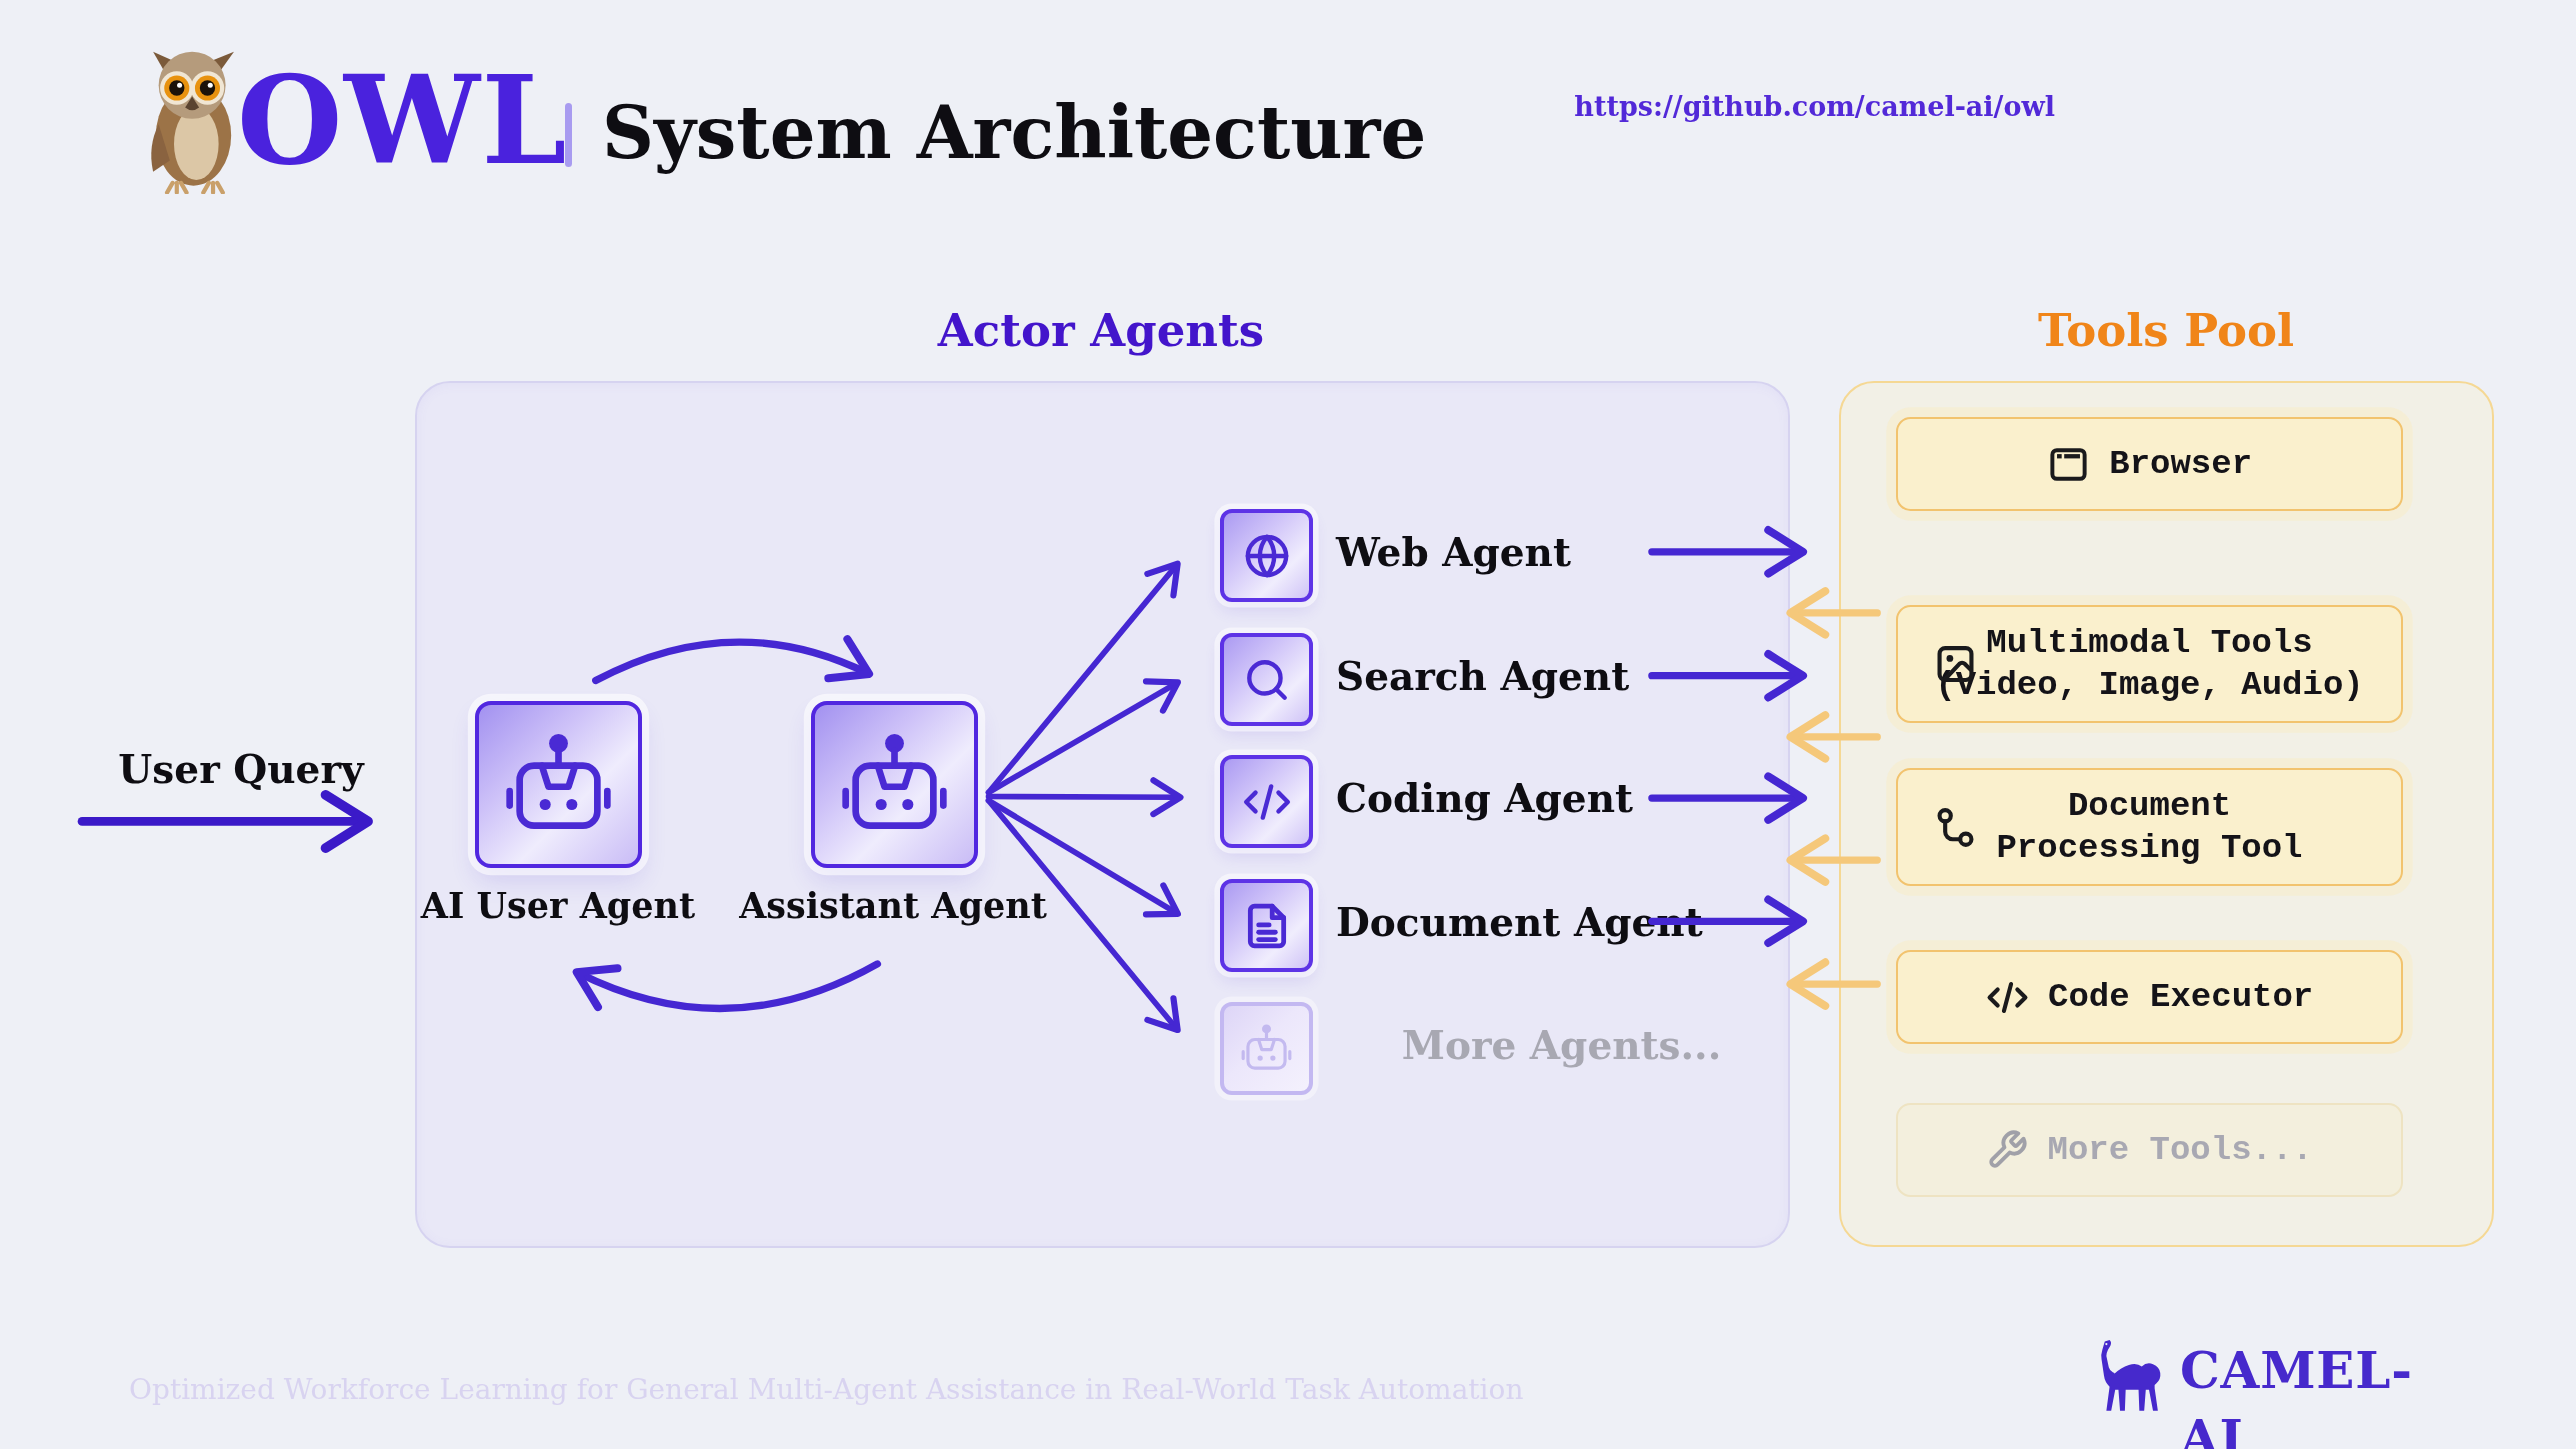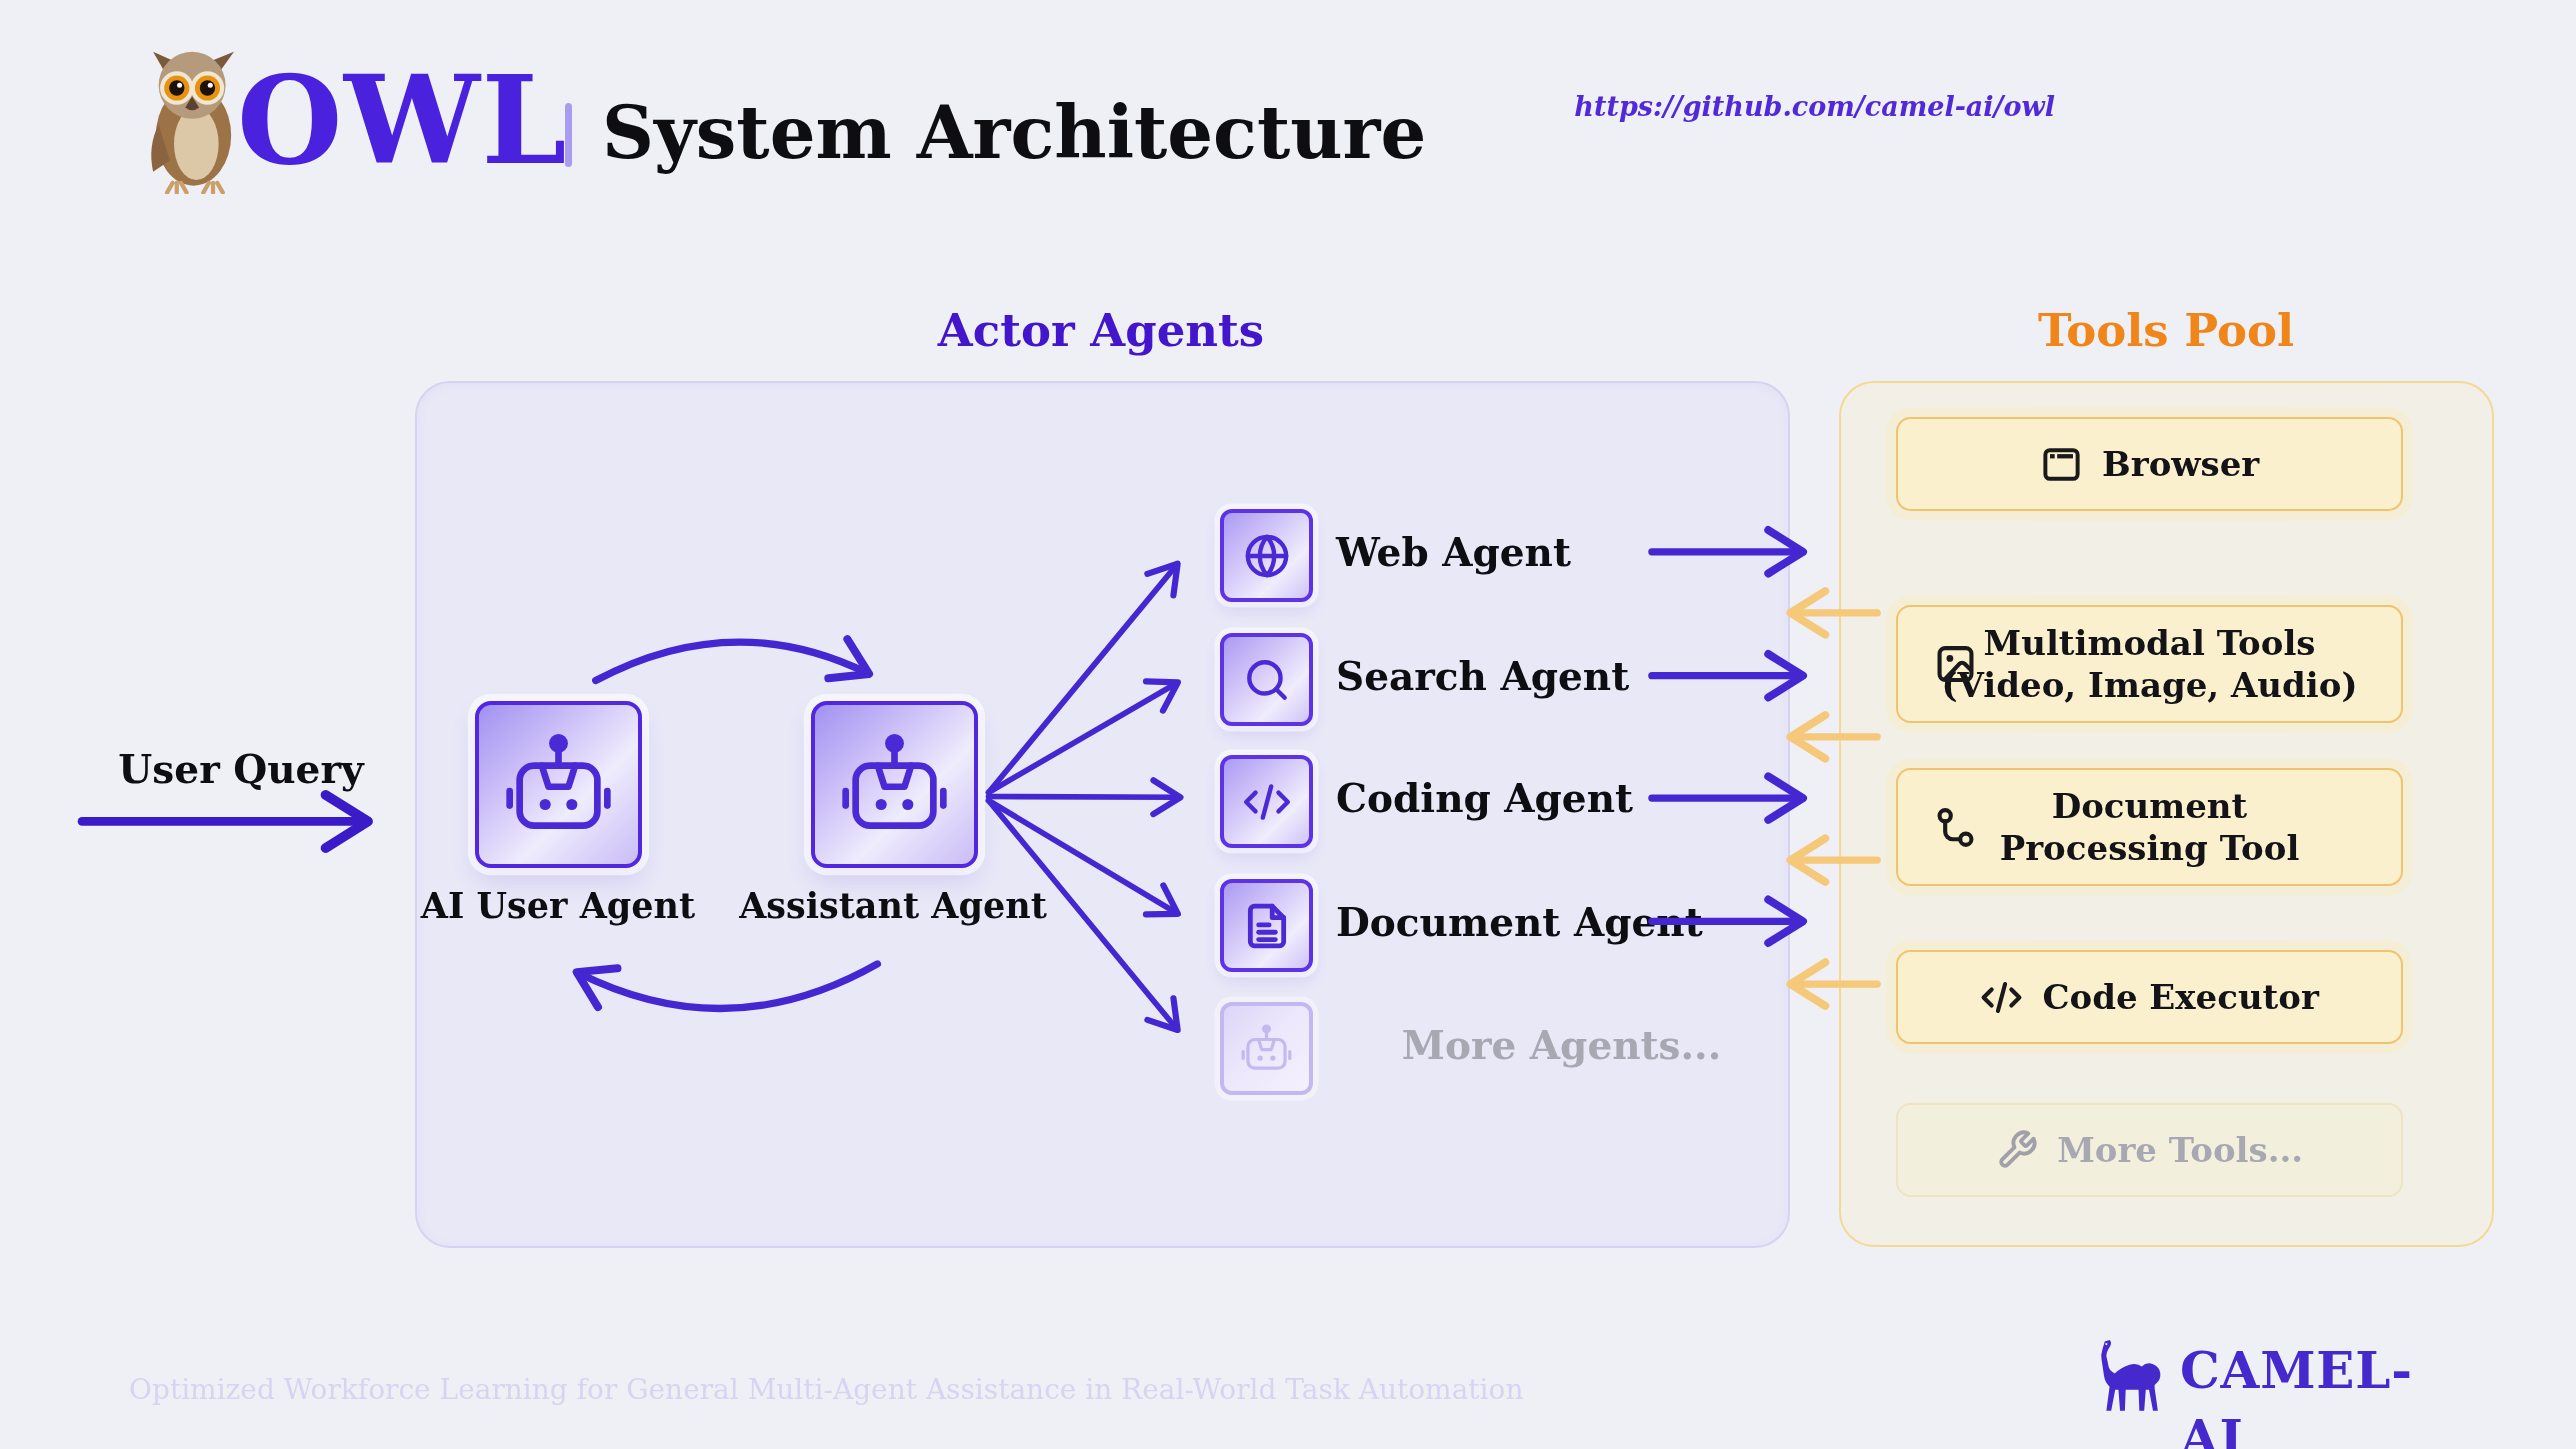--- a/index.html
+++ b/index.html
@@ -4,21 +4,21 @@
 <style>
   html,body{margin:0;padding:0;width:2576px;height:1449px;overflow:hidden;}
   body{font-family:"DejaVu Serif","Liberation Serif",serif;background:#eef0f6;}
   #canvas{position:relative;width:2136px;height:1449px;background:#eef0f6;margin-top:10px;}
   .abs{position:absolute;}
 
   
   .logo-word{left:237px;top:50px;font-size:121px;line-height:121px;font-weight:700;color:#4a22dd;letter-spacing:1.6px;}
   .logo-divider{left:565px;top:93px;width:7.2px;height:64px;border-radius:4px;background:#a89bf0;}
   .page-title{left:602px;top:84px;font-size:72px;line-height:77px;font-weight:700;color:#0e0d12;}
-  .repo-link{right:81px;top:79px;font-size:27px;line-height:35px;font-weight:700;font-style:italic;color:#5229d8;text-decoration:none;}
+  .repo-link{right:81px;top:79px;font-size:27px;line-height:35px;font-weight:700;color:#5229d8;text-decoration:none;}
 
   
   .section-title{font-size:45px;line-height:50px;font-weight:700;text-align:center;width:564px;}
   .title-agents{left:819px;top:296px;color:#4315cb;}
   .title-tools{left:1884px;top:296px;color:#f08519;}
 
   
   .panel-agents{left:415px;top:371px;width:1371px;height:863px;background:#e9e8f7;border:2.4px solid #d6d3f0;border-radius:35px;box-shadow:inset 0 1.6px 11.3px rgba(120,110,220,.06);}
   .panel-tools{left:1839px;top:371px;width:651px;height:862px;background:#f2f0e6;border:2.4px solid #f5d894;border-radius:35px;}
 
@@ -42,21 +42,21 @@
     box-shadow:0 0 0 5.6px rgba(255,255,255,.55),0 8px 16px rgba(90,60,220,.14);
     display:flex;align-items:center;justify-content:center;}
   .sub-label{left:1336px;width:451px;font-size:39px;line-height:45px;font-weight:700;color:#0e0d12;}
   .muted-tile{border-color:#c3b8f1;background:linear-gradient(135deg,#ddd5f7 0%,#ece7fb 45%,#f4f1fd 100%);box-shadow:0 0 0 5.6px rgba(255,255,255,.4);}
   .muted-text{color:#a8a8b2 !important;text-align:center;}
 
   
   .tool-card{left:1896px;width:503px;background:#faf0cd;border:2.4px solid #f2c36e;border-radius:14.5px;
     box-shadow:0 0 0 9.7px rgba(247,236,200,.55);
     display:flex;align-items:center;justify-content:center;gap:19.3px;}
-  .tool-label{font-size:34px;line-height:42px;font-weight:700;color:#141318;text-align:center;}
+  .tool-label{font-size:34px;line-height:42px;font-weight:700;color:#141318;text-align:center;font-family:Liberation Mono, monospace;}
   .tool-label .tl{display:block;}
   .icon-abs{position:absolute;left:35px;top:50%;transform:translateY(-50%);}
   .tool-muted{background:#f3efdd;border-color:#eee3c2;box-shadow:none;}
 
   
   .tagline{left:129px;top:1362px;font-size:28px;line-height:35px;color:#d8d3f0;}
   .brand-text{left:2180px;top:1327px;font-size:50px;line-height:68px;font-weight:700;color:#4629cc;letter-spacing:0.8px;}
 
   .overlay{left:0;top:0;width:2576px;height:1449px;pointer-events:none;}
   svg{display:block;}

